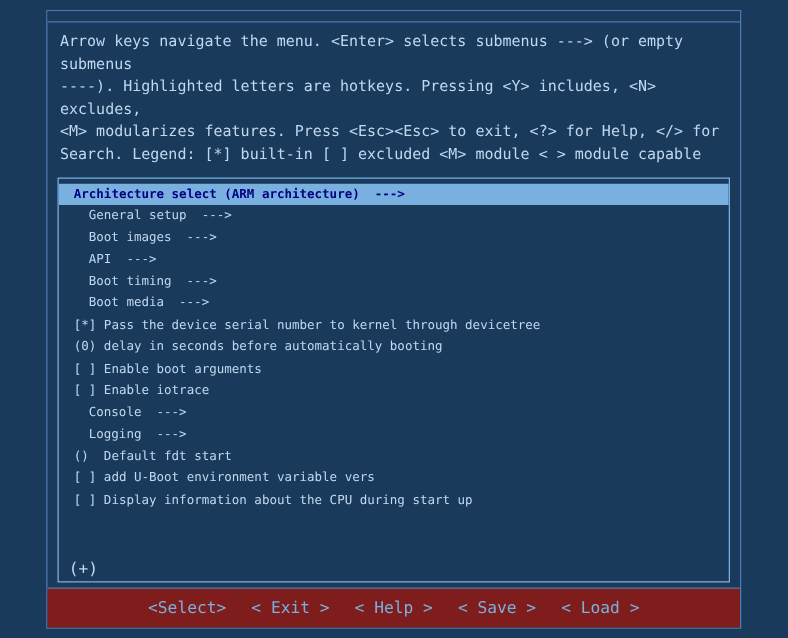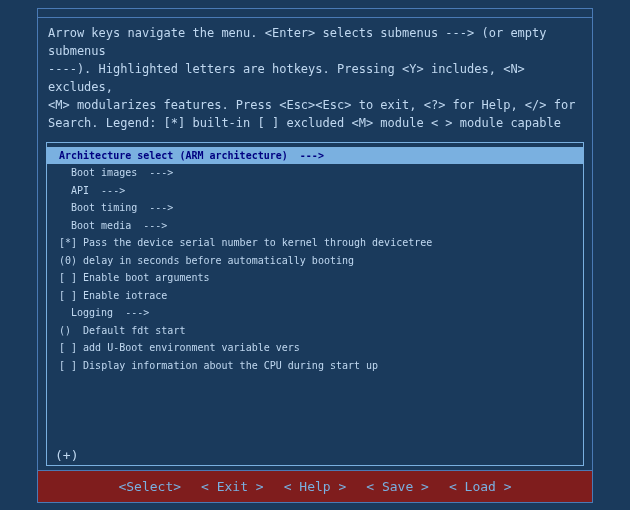--- a/index.html
+++ b/index.html
@@ -96,28 +96,30 @@
 <body>
 
 <div class="outer-window">
   <div class="title-bar">
     <span></span>
   </div>
   <div class="help-text"><span>Arrow keys navigate the menu.  &lt;Enter&gt; selects submenus ---&gt; (or empty submenus</span><br><span>----).  Highlighted letters are hotkeys.  Pressing &lt;Y&gt; includes, &lt;N&gt; excludes,</span><br><span>&lt;M&gt; modularizes features.  Press &lt;Esc&gt;&lt;Esc&gt; to exit, &lt;?&gt; for Help, &lt;/&gt; for</span><br><span>Search.  Legend: [*] built-in  [ ] excluded  &lt;M&gt; module  &lt; &gt; module capable</span></div>
   <div class="main-panel">
     <div class="menu-list" id="menu-list">
     <div class="menu-item highlighted">Architecture select (ARM architecture)  ---&gt;</div>
+        <div class="menu-item sub-item">General setup  ---&gt;</div>
         <div class="menu-item sub-item">Boot images  ---&gt;</div>
         <div class="menu-item sub-item">API  ---&gt;</div>
         <div class="menu-item sub-item">Boot timing  ---&gt;</div>
         <div class="menu-item sub-item">Boot media  ---&gt;</div>
         <div class="menu-item">[*] Pass the device serial number to kernel through devicetree</div>
         <div class="menu-item">(0) delay in seconds before automatically booting</div>
         <div class="menu-item">[ ] Enable boot arguments</div>
         <div class="menu-item">[ ] Enable iotrace</div>
+        <div class="menu-item sub-item">Console  ---&gt;</div>
         <div class="menu-item sub-item">Logging  ---&gt;</div>
         <div class="menu-item">()  Default fdt start</div>
         <div class="menu-item">[ ] add U-Boot environment variable vers</div>
         <div class="menu-item">[ ] Display information about the CPU during start up</div>
       </div>
     <div class="status-bar">(+)</div>
   </div>
   <div class="bottom-bar" id="bottom-bar">
   <button class="bottom-btn"><span class="btn-label">&lt;Select&gt;</span></button>
       <button class="bottom-btn"><span class="btn-label">&lt; Exit &gt;</span></button>

